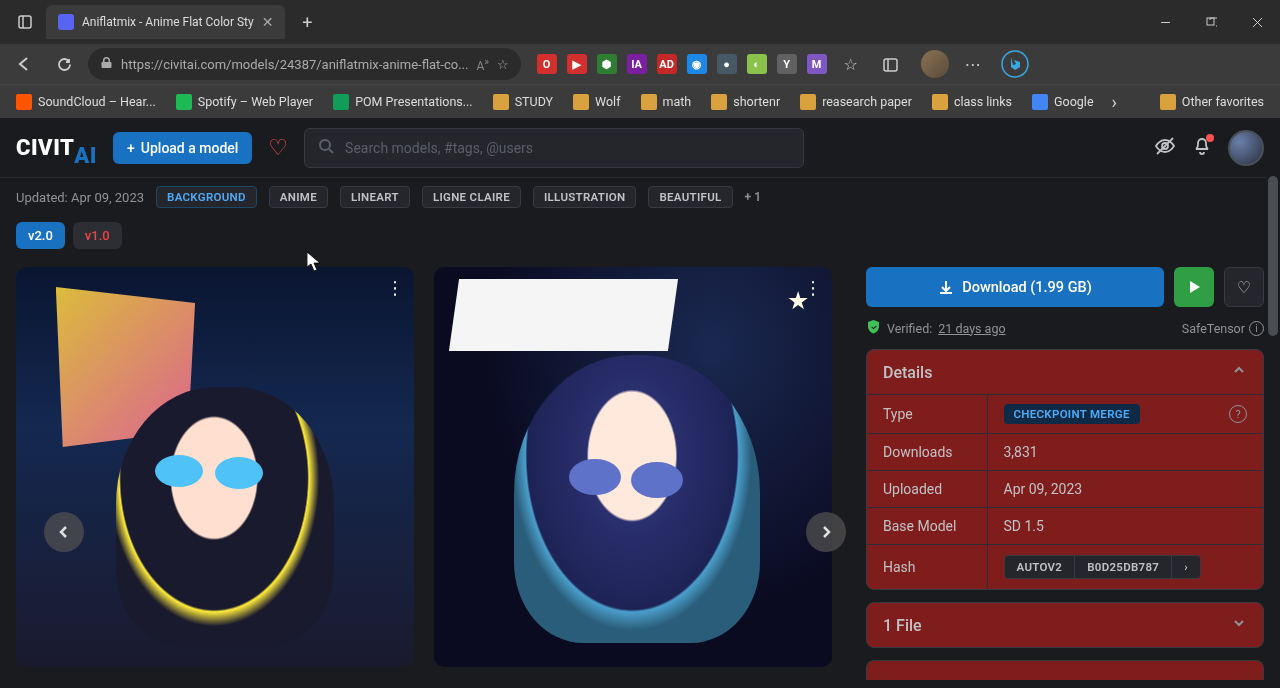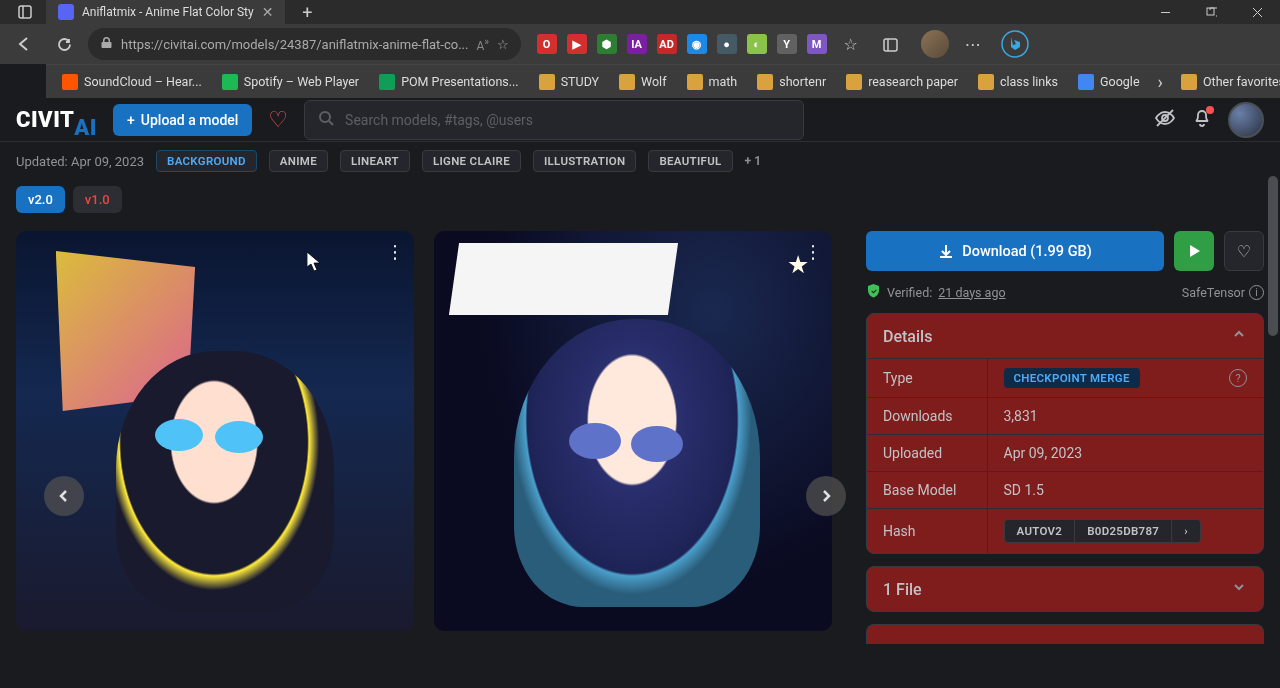--- a/index.html
+++ b/index.html
@@ -1,47 +1,47 @@
 <!DOCTYPE html>
 <html><head>
 <meta charset="utf-8">
 <style>
 * { margin: 0; padding: 0; box-sizing: border-box; font-family: -apple-system, BlinkMacSystemFont, "Segoe UI", Roboto, sans-serif; }
 body { background: #1a1b1e; color: #c1c2c5; width: 1280px; height: 688px; overflow: hidden; position: relative; }
 
 
-.titlebar { height: 24px; background: #2b2b2b; display: flex; align-items: center; }
+.titlebar { height: 44px; background: #2b2b2b; display: flex; align-items: center; }
 .tab-area { display: flex; align-items: center; height: 100%; padding-left: 8px; }
 .tab-icon-btn { width: 34px; height: 30px; display: flex; align-items: center; justify-content: center; color: #ccc; }
 .browser-tab { display: flex; align-items: center; background: #3b3b3b; height: 34px; padding: 0 12px; border-radius: 6px 6px 0 0; margin-left: 4px; gap: 8px; max-width: 240px; }
 .tab-favicon { width: 16px; height: 16px; background: #5865f2; border-radius: 3px; flex-shrink: 0; }
 .tab-title { font-size: 12px; color: #ddd; white-space: nowrap; overflow: hidden; text-overflow: ellipsis; flex: 1; }
 .tab-close { color: #aaa; font-size: 14px; cursor: pointer; }
 .tab-new { width: 28px; height: 28px; display: flex; align-items: center; justify-content: center; color: #ccc; margin-left: 8px; font-size: 18px; }
 .window-controls { margin-left: auto; display: flex; }
 .win-btn { width: 46px; height: 40px; display: flex; align-items: center; justify-content: center; color: #ccc; }
 
 .toolbar { height: 40px; background: #3b3b3b; display: flex; align-items: center; padding: 0 8px; gap: 8px; }
 .nav-btn { width: 32px; height: 32px; display: flex; align-items: center; justify-content: center; color: #ccc; border-radius: 4px; }
 .address-bar { flex: 0 1 420px; height: 32px; background: #2b2b2b; border-radius: 16px; display: flex; align-items: center; padding: 0 12px; gap: 8px; color: #aaa; font-size: 13px; }
 .addr-lock { color: #aaa; }
 .addr-text { flex: 1; white-space: nowrap; overflow: hidden; text-overflow: ellipsis; }
 .ext-icons { display: flex; gap: 10px; align-items: center; margin-left: 8px; }
 .ext-icon { width: 20px; height: 20px; border-radius: 3px; display: flex; align-items: center; justify-content: center; font-size: 11px; font-weight: bold; }
 .avatar-tb { width: 28px; height: 28px; border-radius: 50%; background: linear-gradient(135deg,#8b7355,#5a4a3a); margin-left: 6px; }
 .edge-btn { width: 36px; height: 36px; display: flex; align-items: center; justify-content: center; }
 
-.bookmarks { height: 34px; background: #3b3b3b; border-top: 1px solid #454545; display: flex; align-items: center; padding: 0 8px; gap: 4px; margin-left: 46px; }
+.bookmarks { height: 34px; background: #3b3b3b; border-top: 1px solid #454545; display: flex; align-items: center; padding: 0 8px; gap: 4px; }
 .bm-item { display: flex; align-items: center; gap: 6px; padding: 4px 8px; border-radius: 4px; font-size: 12.5px; color: #ddd; white-space: nowrap; }
 .bm-icon { width: 16px; height: 16px; border-radius: 2px; flex-shrink: 0; }
 .bm-folder { background: #d9a23e; }
 .bm-more { margin-left: auto; display: flex; align-items: center; gap: 4px; }
 
 
-.site-header { height: 44px; background: #1a1b1e; display: flex; align-items: center; padding: 0 16px; gap: 16px; border-bottom: 1px solid #2c2e33; }
+.site-header { height: 60px; background: #1a1b1e; display: flex; align-items: center; padding: 0 16px; gap: 16px; border-bottom: 1px solid #2c2e33; }
 .logo { font-family: sans-serif; font-weight: 900; font-size: 22px; letter-spacing: 0.5px; color: #fff; display: flex; align-items: center; }
 .logo .ai-part { color: #1971c2; margin-top: 16px; }
 .upload-btn { background: #1971c2; color: #fff; border: none; padding: 8px 14px; border-radius: 6px; font-size: 14px; font-weight: 500; display: flex; align-items: center; gap: 6px; cursor: pointer; }
 .heart-btn { color: #fa5252; font-size: 22px; cursor: pointer; }
 .search-box { flex: 0 1 500px; height: 40px; background: #25262b; border: 1px solid #373a40; border-radius: 6px; display: flex; align-items: center; padding: 0 12px; gap: 10px; }
 .search-box input { background: transparent; border: none; outline: none; color: #c1c2c5; font-size: 14px; flex: 1; }
 .search-box input::placeholder { color: #5c5f66; }
 .header-right { margin-left: auto; display: flex; align-items: center; gap: 16px; }
 .hdr-icon { color: #c1c2c5; cursor: pointer; position: relative; }
 .notif-dot { position: absolute; top: -2px; right: -2px; width: 8px; height: 8px; background: #fa5252; border-radius: 50%; }

